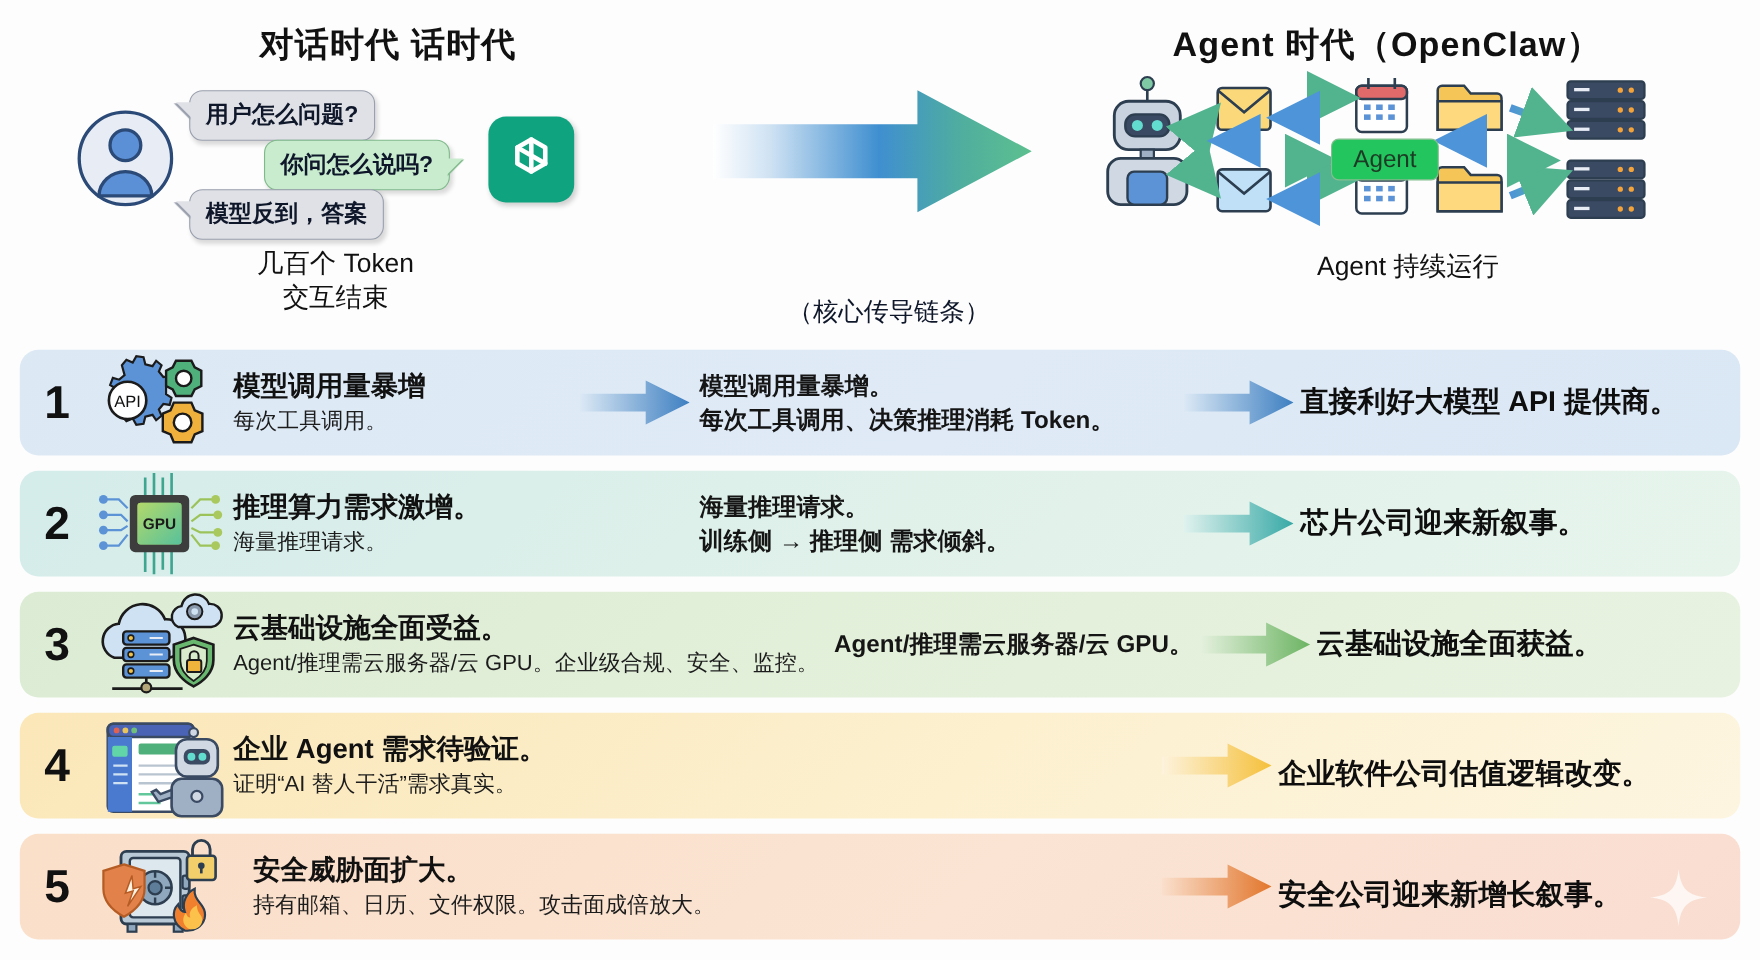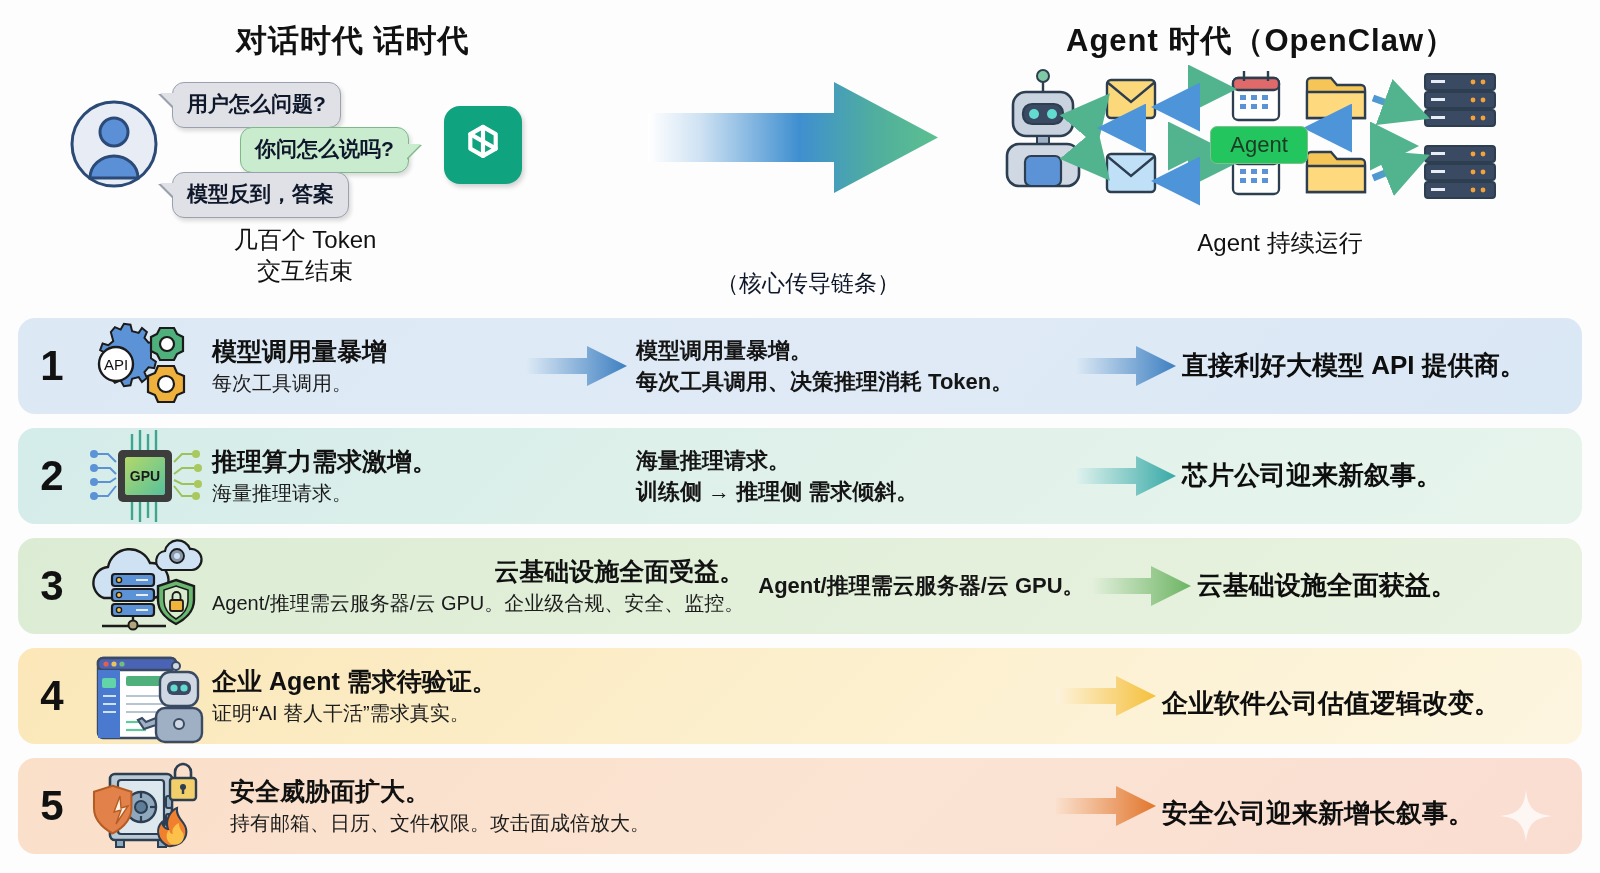--- a/index.html
+++ b/index.html
@@ -121,21 +121,21 @@
     white-space: nowrap; line-height: 1.3;
   }
 
   
   #row-1 { top: 8px;   height: 96px;  background: linear-gradient(135deg,#dce9f5 0%,#dfeaf6 55%,#dae7f4 100%); }
   #row-2 { top: 118px; height: 96px;  background: linear-gradient(135deg,#d4ecea 0%,#e2f2ea 60%,#e6f4ec 100%); }
   #row-3 { top: 228px; height: 96px;  background: linear-gradient(135deg,#dcecd4 0%,#e4f0db 60%,#e8f2e1 100%); }
   #row-4 { top: 338px; height: 96px;  background: linear-gradient(135deg,#fbe7b8 0%,#fcf0cf 55%,#fdf5e0 100%); }
   #row-5 { top: 448px; height: 96px;  background: linear-gradient(135deg,#fadfc9 0%,#fbe4d3 55%,#f9ddd1 100%); }
 
-  #row-3 .col-a { flex: 0 0 360px; text-align: right; }
+  #row-3 .col-a { flex: 0 0 360px; }
   #row-3 .arrow-mid { flex: 0 0 0px; }
   #row-3 .col-b .l1 { padding-left: 10px; }
   #row-4 .col-a { flex: 0 0 560px; }
   #row-4 .arrow-mid, #row-5 .arrow-mid { flex: 0 0 0px; }
   #row-4 .col-b, #row-5 .col-b { flex: 1 1 auto; }
   #row-5 .col-a { flex: 0 0 620px; margin-left: 18px; }
   #row-4 .col-c, #row-5 .col-c { flex: 0 0 420px; margin-top: 16px; }
 
   .sparkle { position:absolute; right: 28px; bottom: 10px; width: 56px; height: 56px; opacity: .85;}
 </style>

